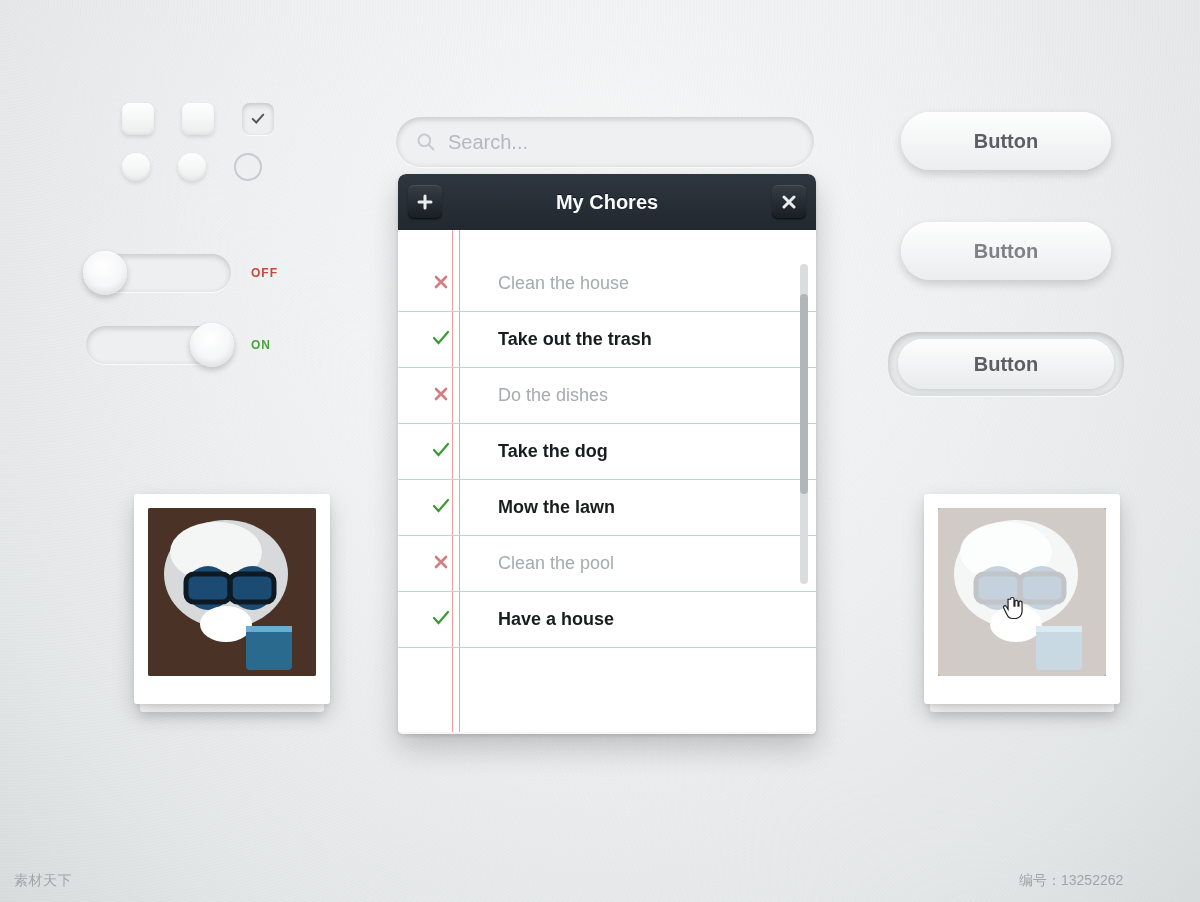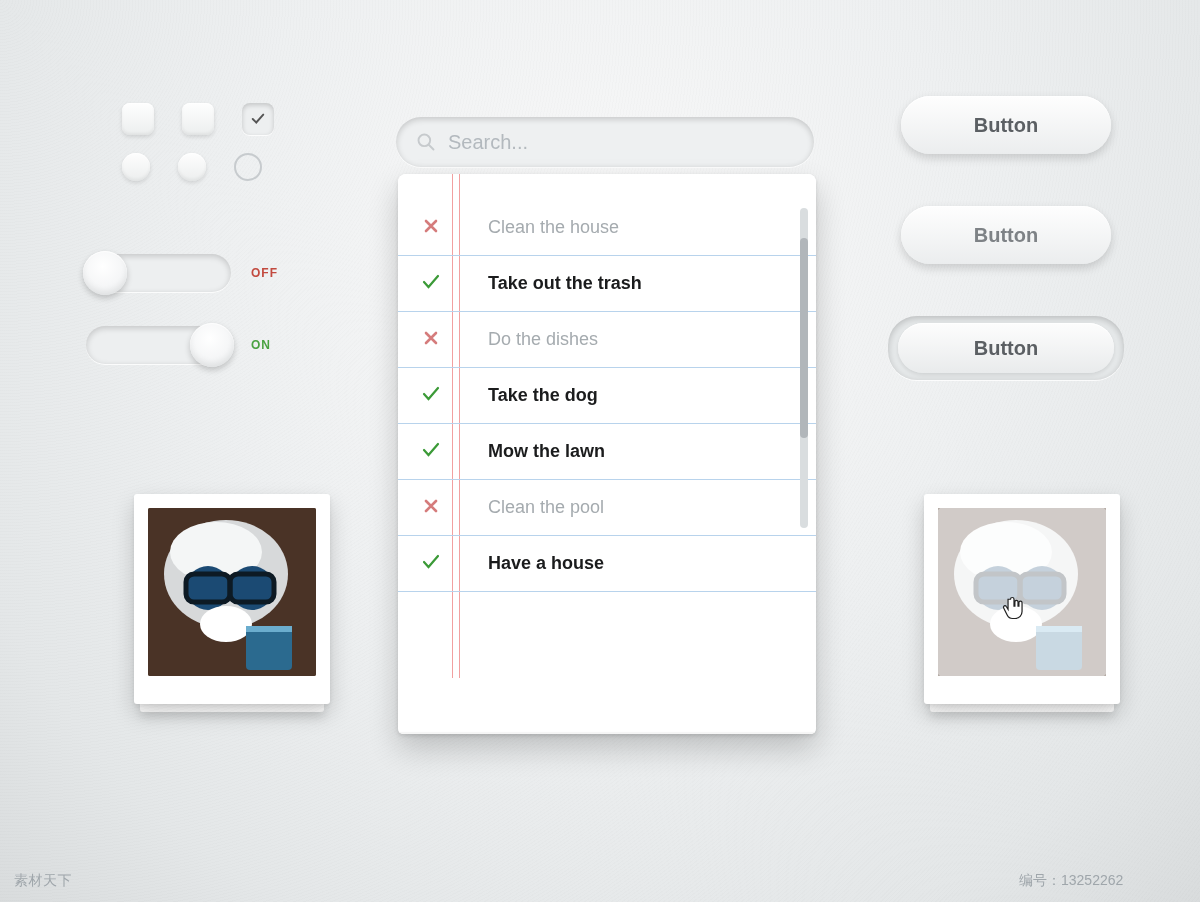--- a/index.html
+++ b/index.html
@@ -117,21 +117,21 @@
   }
   .search svg{width:20px;height:20px;opacity:.4;}
   .search input{
     flex:1; border:none; outline:none; background:transparent;
     font-size:20px; color:#5a6067;
   }
   .search input::placeholder{color:#b3b9be;}
 
   
   .buttons-block{
-    position:absolute; right:76px; top:96px;
+    position:absolute; right:76px; top:112px;
     width:236px;
     display:flex; flex-direction:column; gap:52px;
   }
   .btn{
     height:58px; border-radius:29px;
     font-size:20px; font-weight:700; color:#5b5f63;
     text-align:center; line-height:58px;
     cursor:pointer;
   }
   .btn.raised{
@@ -205,21 +205,21 @@
         transparent 55px 61px,
         #f2a0a0 61px 62px,
         transparent 62px 100%),
       #fff;
     padding-top:26px;
   }
   .chore-row{
     height:56px;
     display:flex; align-items:center;
     border-bottom:1px solid #b8d3ec;
-    padding-left:22px;
+    padding-left:32px;
     gap:46px;
   }
   .chore-row:first-child{border-top:1px solid #b8d3ec;}
   .chore-icon{width:22px; text-align:center;}
   .chore-text{font-size:18px;}
   .chore-row.done .chore-text{font-weight:700; color:#1b1c1d;}
   .chore-row.undone .chore-text{color:#a5abaf;}
   .scroll{
     position:absolute; right:8px; top:34px;
     width:8px; height:320px;
@@ -315,20 +315,33 @@
 
 <div class="buttons-block">
   <div class="btn raised">Button</div>
   <div class="btn raised dim">Button</div>
   <div class="btn inset-wrap">
     <div class="inner">Button</div>
   </div>
 </div>
 
 <div class="panel">
+  <div class="panel-header">
+    <div class="hbtn">
+      <svg width="16" height="16" viewBox="0 0 16 16">
+        <path d="M8 2v12M2 8h12" stroke="#e9edee" stroke-width="3" stroke-linecap="round"></path>
+      </svg>
+    </div>
+    <div class="title">My Chores</div>
+    <div class="hbtn">
+      <svg width="14" height="14" viewBox="0 0 14 14">
+        <path d="M2 2l10 10M12 2L2 12" stroke="#e9edee" stroke-width="3" stroke-linecap="round"></path>
+      </svg>
+    </div>
+  </div>
   <div class="paper" id="chores-list">
     <div class="scroll">
       <div class="thumb"></div>
     </div>
   <div class="chore-row undone">
         <span class="chore-icon"><svg width="14" height="14" viewBox="0 0 14 14">
             <path d="M2 2l10 10M12 2L2 12" stroke="#d57c7c" stroke-width="2.6" stroke-linecap="round"></path>
           </svg></span>
         <span class="chore-text">Clean the house</span>
       </div>

